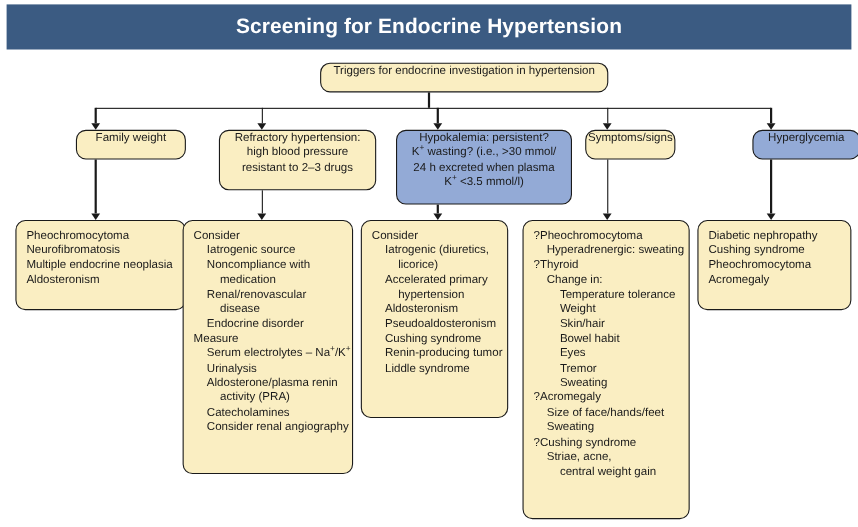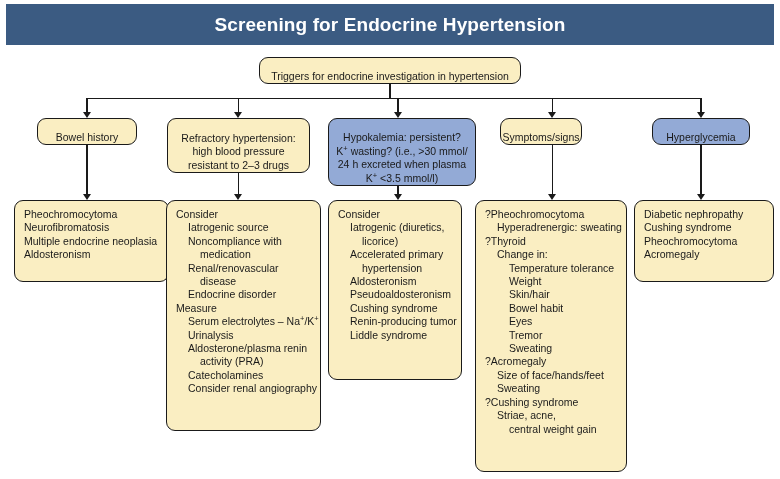--- a/index.html
+++ b/index.html
@@ -49,23 +49,24 @@
     border: 1.3px solid #1a1a1a;
     border-radius: 9px;
     background: #faeec2;
     font-size: 10.5px;
     line-height: 13.4px;
   }
   .node.blue { background: #93aad6; }
 
   .node.center {
     display: flex;
-    align-items: flex-end;
+    align-items: flex-start;
     justify-content: center;
     text-align: center;
+    margin-left: 32px;
   }
   .node.center .lines { padding: 0 8px; }
 
   .node.list {
     padding: 7px 8px 7px 9px;
     text-align: left;
   }
 
   .ln { display: block; white-space: nowrap; }
   .ln.i1 { padding-left: 12px; }
@@ -123,21 +124,21 @@
       <div class="arrow" style="left: 548.2px; top: 193.5px;"></div>
       <div class="conn v-line" style="left: 700.3px; top: 98px; height: 14px;"></div>
       <div class="arrow" style="left: 696.7px; top: 111.5px;"></div>
       <div class="conn v-line" style="left: 700.3px; top: 145px; height: 49px;"></div>
       <div class="arrow" style="left: 696.7px; top: 193.5px;"></div>
     </div>
 
   <div id="branch-layer">
       <div class="node center" style="left: 37px; top: 118px; width: 100px; height: 27px;">
         <div class="lines">
-          <span class="ln">Bowel history</span>
+          <span class="ln">Family weight</span>
         </div>
       </div>
       <div class="node list" style="left: 14px; top: 200px; width: 155px; height: 82px;">
         <span class="ln i0">Pheochromocytoma</span>
         <span class="ln i0">Neurofibromatosis</span>
         <span class="ln i0">Multiple endocrine neoplasia</span>
         <span class="ln i0">Aldosteronism</span>
       </div>
       <div class="node center" style="left: 167px; top: 118px; width: 143px; height: 55px;">
         <div class="lines">
@@ -155,21 +156,21 @@
         <span class="ln i2">disease</span>
         <span class="ln i1">Endocrine disorder</span>
         <span class="ln i0">Measure</span>
         <span class="ln i1">Serum electrolytes – Na<sup>+</sup>/K<sup>+</sup></span>
         <span class="ln i1">Urinalysis</span>
         <span class="ln i1">Aldosterone/plasma renin</span>
         <span class="ln i2">activity (PRA)</span>
         <span class="ln i1">Catecholamines</span>
         <span class="ln i1">Consider renal angiography</span>
       </div>
-      <div class="node center blue" style="left: 328px; top: 118px; width: 148px; height: 68px;">
+      <div class="node center blue" style="left: 328px; top: 118px; width: 160px; height: 68px;">
         <div class="lines">
           <span class="ln">Hypokalemia: persistent?</span>
           <span class="ln">K<sup>+</sup> wasting? (i.e., &gt;30 mmol/</span>
           <span class="ln">24 h excreted when plasma</span>
           <span class="ln">K<sup>+</sup> &lt;3.5 mmol/l)</span>
         </div>
       </div>
       <div class="node list" style="left: 328px; top: 200px; width: 134px; height: 180px;">
         <span class="ln i0">Consider</span>
         <span class="ln i1">Iatrogenic (diuretics,</span>

